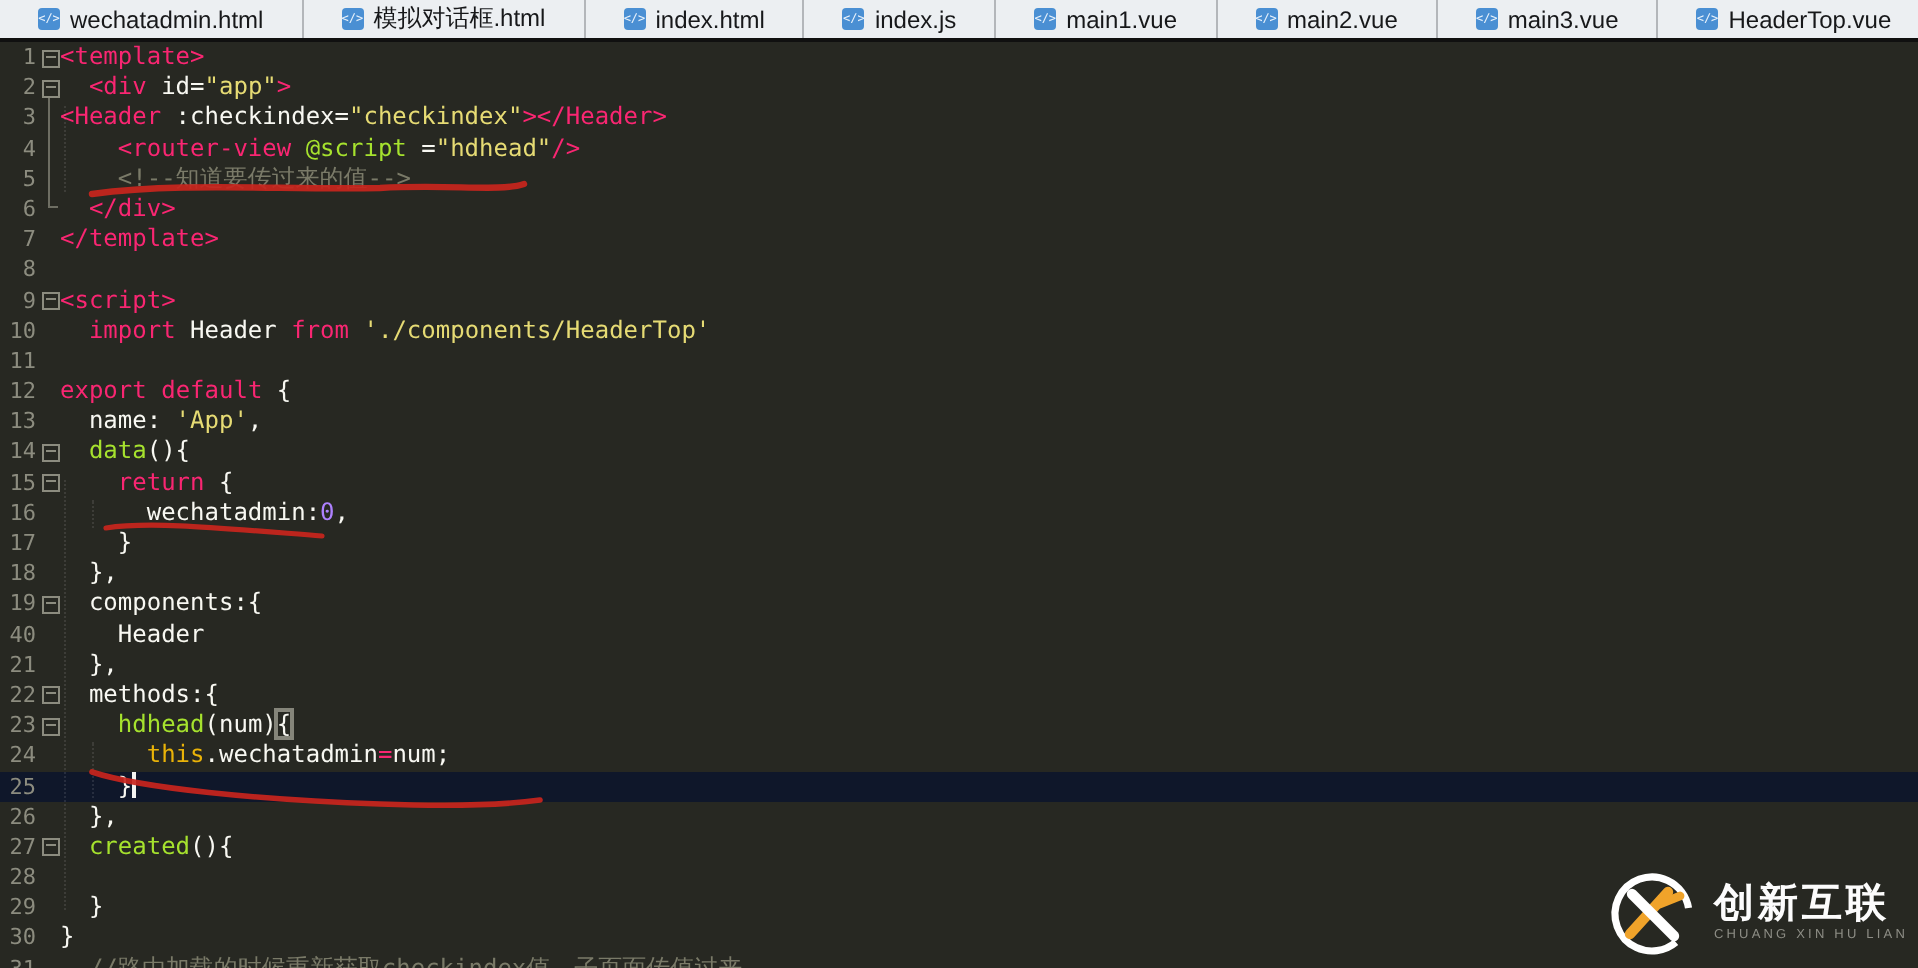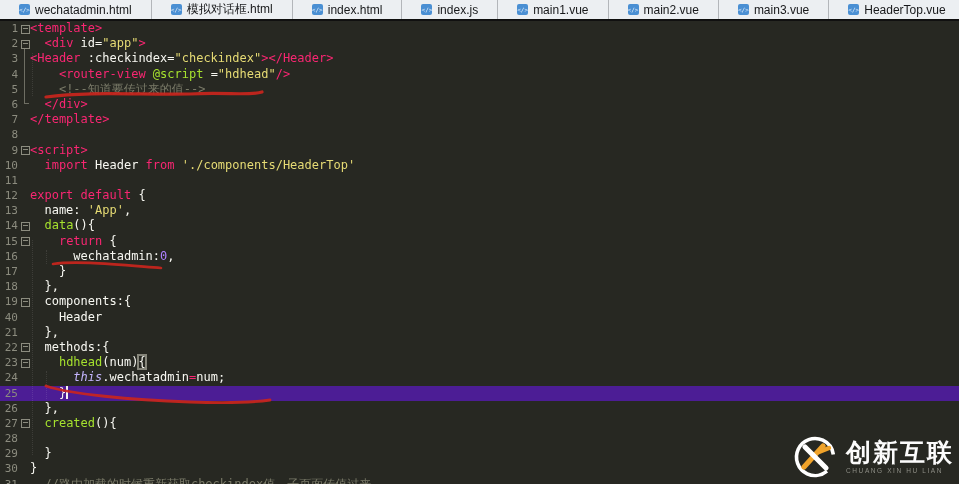--- a/index.html
+++ b/index.html
@@ -13,40 +13,40 @@
   .tab.active{background:#1b1b1b;color:#f4f4f4;border-right:none;}
   .ficon{display:inline-block;width:11px;height:11px;border-radius:2px;background:#4a8fd3;
          color:#eaf3fc;font-family:"DejaVu Sans Mono",monospace;font-size:6px;line-height:11px;
          text-align:center;flex:none;}
   .tab.active .ficon{background:#3c76ad;}
   .tabclose{margin-left:4px;color:#e0452e;font-weight:bold;font-size:11px;line-height:11px;}
   
   .editor{position:absolute;top:21px;left:0;width:959px;bottom:0;overflow:hidden;
           font-family:"DejaVu Sans Mono",monospace;font-size:12px;line-height:15.2px;color:#f8f8f2;}
   .line{position:relative;height:15.2px;display:flex;align-items:stretch;white-space:pre;}
-  .line.hl{background:#4c1d95;}
+  .line.hl{background:#0f172a;}
   .gut{width:18px;flex:none;text-align:right;color:#8c8c7f;font-size:11px;}
   .foldcol{width:12px;flex:none;position:relative;}
   .foldbox{position:absolute;left:3px;top:3.5px;width:7px;height:7px;border:1px solid #8c8c7f;background:#272822;}
   .foldbox::after{content:"";position:absolute;left:1px;right:1px;top:2px;border-top:1px solid #8c8c7f;}
   .codetext{flex:1;white-space:pre;}
   .tok-pink{color:#f92672}.tok-green{color:#a6e22e}.tok-yellow{color:#e6db74}
-  .tok-purple{color:#ae81ff}.tok-blue{color:#c4b5fd;font-style:italic}
+  .tok-purple{color:#ae81ff}.tok-blue{color:#eab308;}
   .tok-gray{color:#7a7a68}.tok-white{color:#f8f8f2}
   .tok-brkt{color:#f8f8f2;box-shadow:0 0 0 1px #85857a inset, 0 0 0 1px #85857a;}
   .cursor{display:inline-block;width:1.5px;height:13px;background:#f4f4f0;vertical-align:-2px;}
   
   .guide{position:absolute;width:0;border-left:1px dotted rgba(255,255,255,0.10);}
   .foldguide{position:absolute;width:4px;border-left:1px solid #6e6e63;border-bottom:1px solid #6e6e63;}
   
   .overlay{position:absolute;top:0;left:0;width:959px;height:484px;pointer-events:none;z-index:6;}
   
   .watermark{position:absolute;right:5px;bottom:5px;display:flex;align-items:center;gap:9px;z-index:5;}
   .wm-text{display:flex;flex-direction:column;line-height:1;}
-  .wm-title{color:#fcfcfc;font-size:25px;font-weight:bold;letter-spacing:2px;}
+  .wm-title{color:#fcfcfc;font-size:20px;font-weight:bold;letter-spacing:2px;}
   .wm-sub{color:#8d8d85;font-size:6.5px;letter-spacing:1.6px;margin-top:3px;}
 </style>
 </head>
 <body>
 
 <div class="page">
 
   <div class="tabbar" id="tabbar">
       <div class="tab">
         <span class="ficon">&lt;/&gt;</span>

